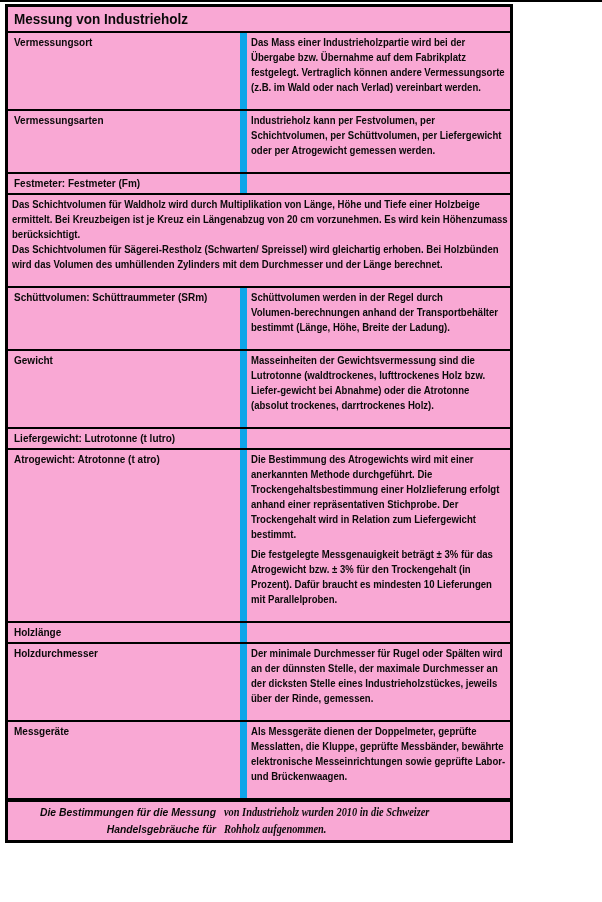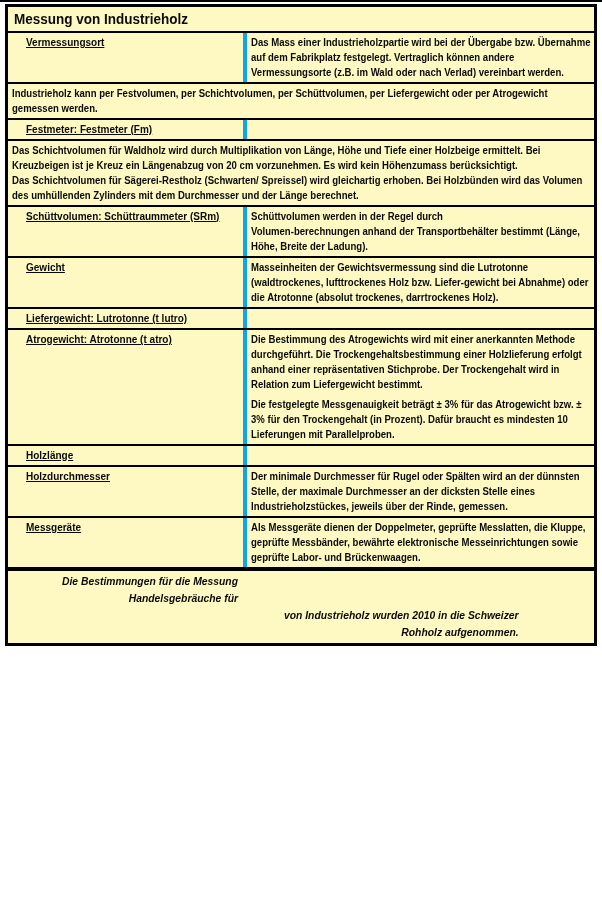--- a/index.html
+++ b/index.html
@@ -9,71 +9,69 @@
     font-family:"Liberation Sans", sans-serif;
     position:relative;
     color:#0a0a0a;
   }
   .top-rule {
     position:absolute; top:0; left:0;
     width:602px; height:2px; background:#000;
   }
   .doc-table {
     position:absolute; top:4px; left:5px;
-    width:592px; box-sizing:border-box;
+    width:508px; box-sizing:border-box;
     border:3px solid #000;
-    background:#fef9c3;
+    background:#f9a8d4;
   }
   .title-row {
     padding:3px 6px;
     border-bottom:2px solid #000;
     overflow:hidden;
   }
   .title-text {
     display:inline-block;
     font-size:15px; font-weight:700; line-height:17px;
     white-space:nowrap;
     transform:scaleX(.9); transform-origin:0 50%;
   }
   .t-row { display:flex; border-bottom:2px solid #000; }
   .cell-term {
     width:239px; box-sizing:border-box;
-    padding:2px 2px 2px 18px;
-    border-right:4px solid #0ea5e9;
+    padding:2px 2px 2px 6px;
+    border-right:7px solid #0ea5e9;
     overflow:hidden;
-    text-decoration:underline;
   }
   .term-text {
     display:block;
     font-size:11.5px; font-weight:700; line-height:15px;
     transform:scaleX(.87); transform-origin:0 0;
     width:115%;
   }
   .cell-def {
     flex:1; box-sizing:border-box;
-    padding:2px 2px 2px 4px;
+    padding:2px 2px 14px 4px;
     overflow:hidden;
   }
   .para {
     margin:0;
     font-size:11px; font-weight:700; line-height:15px;
     white-space:pre-line;
     transform:scaleX(.87); transform-origin:0 0;
     width:115%;
   }
   .para + .para { margin-top:5px; }
   .footer-row {
     display:flex;
-    padding:2px 22px;
+    padding:2px 0;
     font-style:italic;
     overflow:hidden;
-    flex-direction:column;
   }
   .f-left  { width:208px; text-align:right; }
-  .f-right { flex:1; padding-left:8px; text-align:right; }
+  .f-right { flex:1; padding-left:8px; text-align:left;font-family:Liberation Serif, serif; }
   .f-line {
     font-size:11.5px; font-weight:700; line-height:17px;
     white-space:nowrap;
   }
   .f-left .f-line  { transform:scaleX(.9); transform-origin:100% 50%; }
   .f-right .f-line { transform:scaleX(.9); transform-origin:0 50%; }
 </style>
 </head>
 <body>
 
@@ -88,20 +86,23 @@
   <div class="t-row">
     <div class="cell-term">
       <span class="term-text">Vermessungsort</span>
     </div>
     <div class="cell-def">
       <p class="para">Das Mass einer Industrieholzpartie wird bei der Übergabe bzw. Übernahme auf dem Fabrikplatz festgelegt. Vertraglich können andere Vermessungsorte (z.B. im Wald oder nach Verlad) vereinbart werden.</p>
     </div>
   </div>
 
   <div class="t-row">
+    <div class="cell-term">
+      <span class="term-text">Vermessungsarten</span>
+    </div>
     <div class="cell-def">
       <p class="para">Industrieholz kann per Festvolumen, per Schichtvolumen, per Schüttvolumen, per Liefergewicht oder per Atrogewicht gemessen werden.</p>
     </div>
   </div>
 
   <div class="t-row">
     <div class="cell-term">
       <span class="term-text">Festmeter: Festmeter (Fm)</span>
     </div>
   </div>

